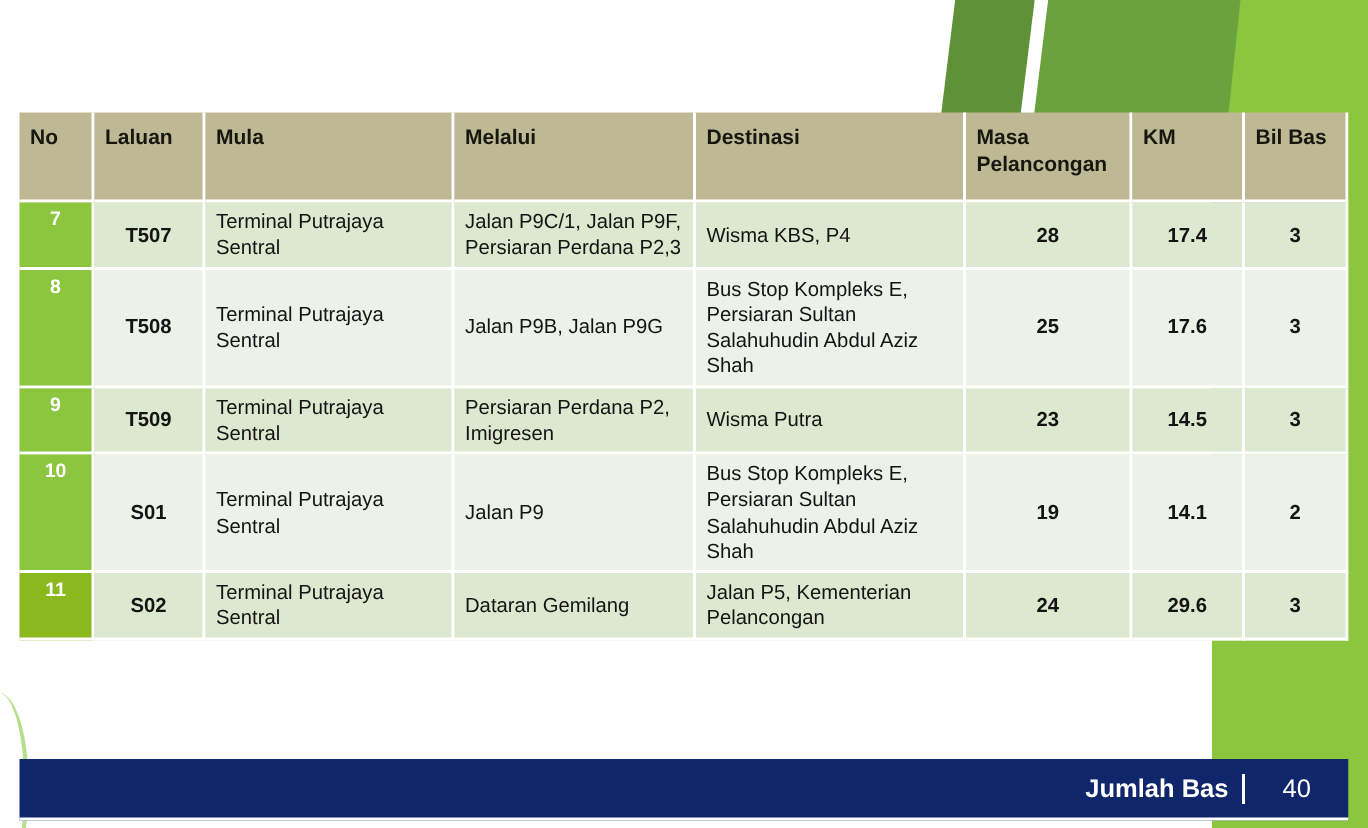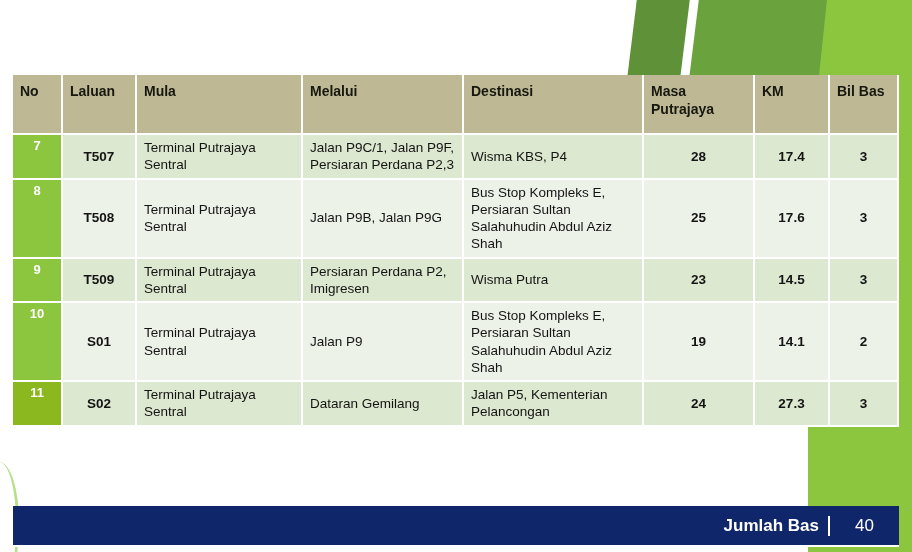--- a/index.html
+++ b/index.html
@@ -189,21 +189,21 @@
           <col class="c-km">
           <col class="c-bil">
       </colgroup>
       <thead>
         <tr>
           <th class="th-no">No</th>
           <th>Laluan</th>
           <th>Mula</th>
           <th>Melalui</th>
           <th>Destinasi</th>
-          <th>Masa Putrajaya</th>
+          <th>Masa Pelancongan</th>
           <th>KM</th>
           <th>Bil Bas</th>
         </tr>
       </thead>
       <tbody>
 
         <tr class="row-a">
           <td class="no-cell">7</td>
           <td class="body-cell c-laluan">T507</td>
           <td class="body-cell">Terminal Putrajaya Sentral</td>
@@ -247,21 +247,21 @@
           <td class="body-cell c-center">2</td>
         </tr>
 
         <tr class="row-a row-olive">
           <td class="no-cell">11</td>
           <td class="body-cell c-laluan">S02</td>
           <td class="body-cell">Terminal Putrajaya Sentral</td>
           <td class="body-cell">Dataran Gemilang</td>
           <td class="body-cell">Jalan P5, Kementerian Pelancongan</td>
           <td class="body-cell c-center">24</td>
-          <td class="body-cell c-center">27.3</td>
+          <td class="body-cell c-center">29.6</td>
           <td class="body-cell c-center">3</td>
         </tr>
 
 
       </tbody>
     </table>
   </div>
 
   <div id="footer-row">
     <div id="footer-label">Jumlah Bas</div>

